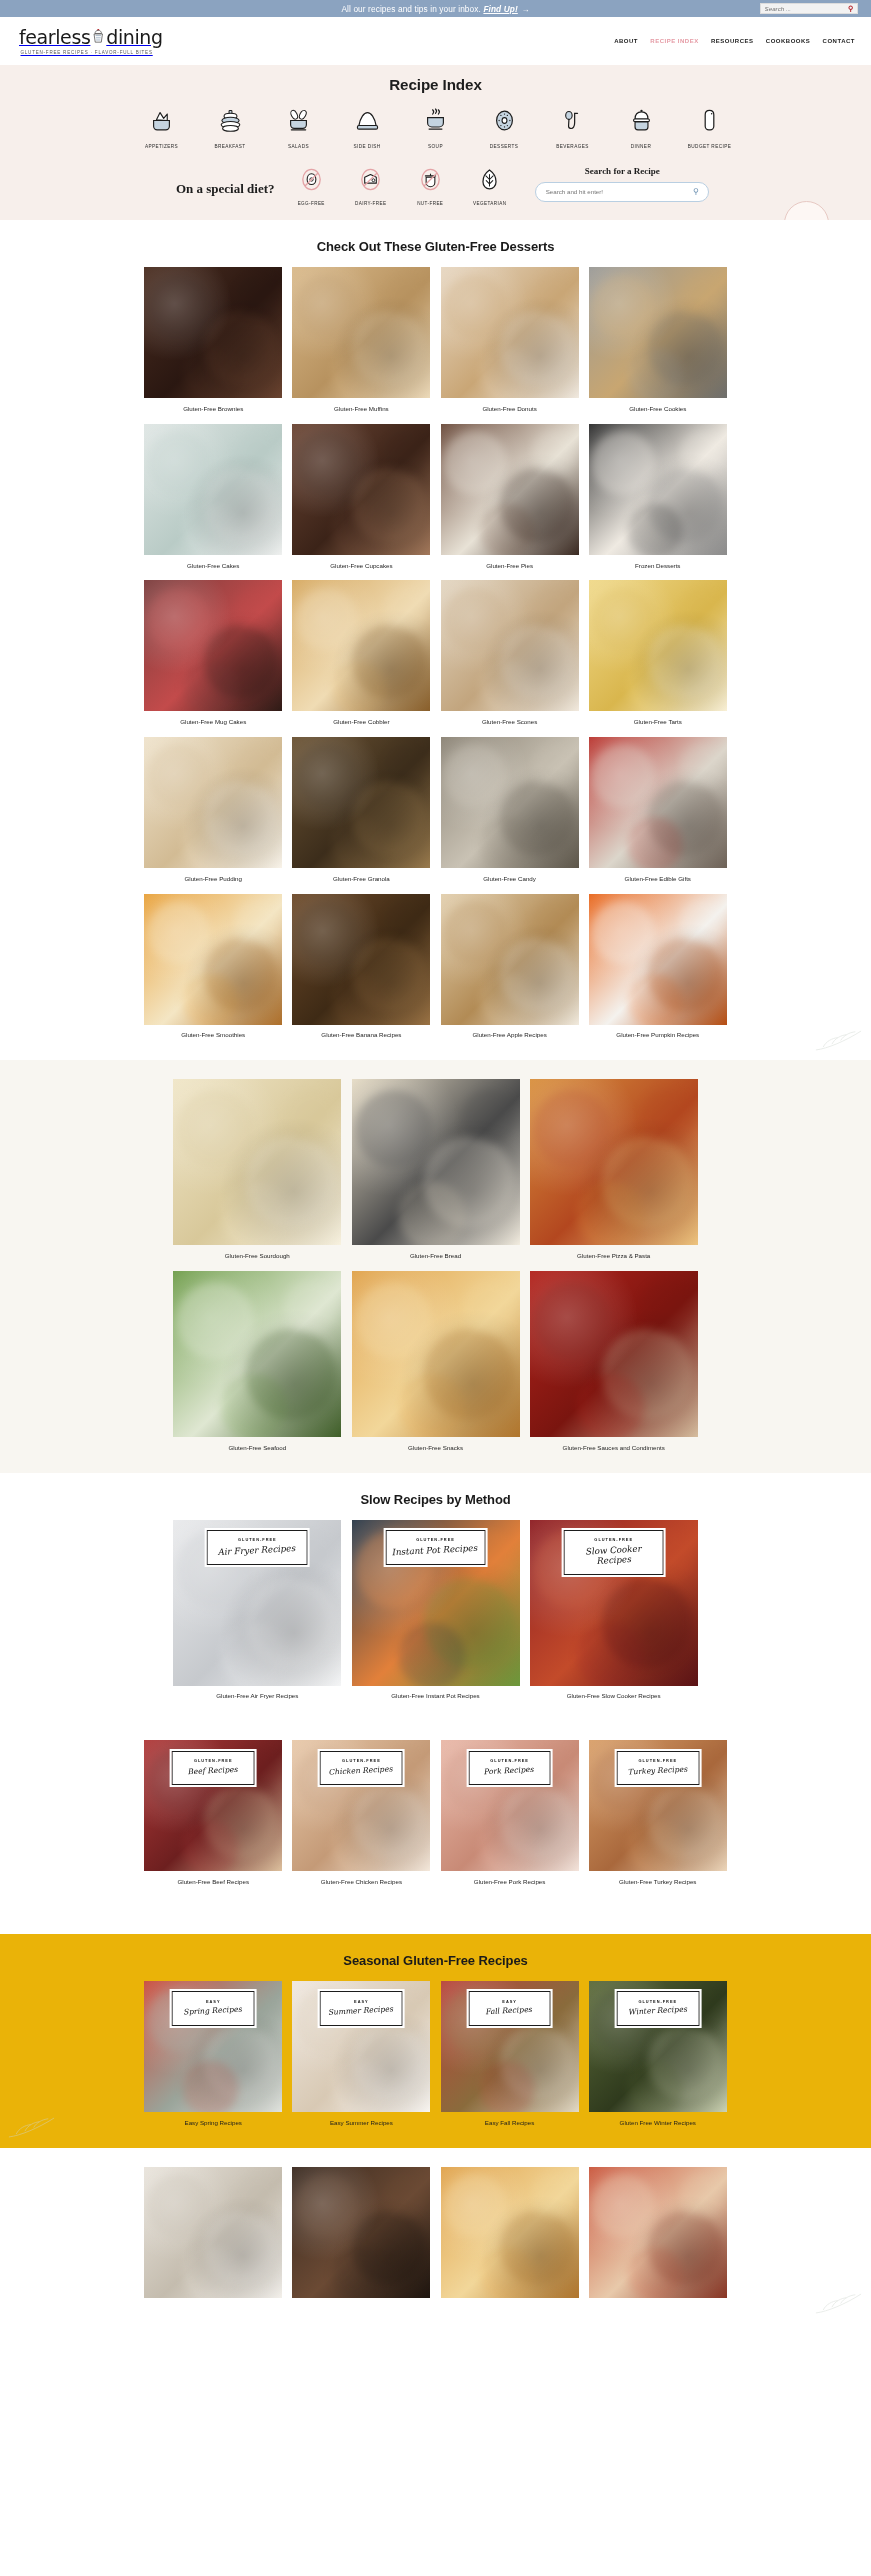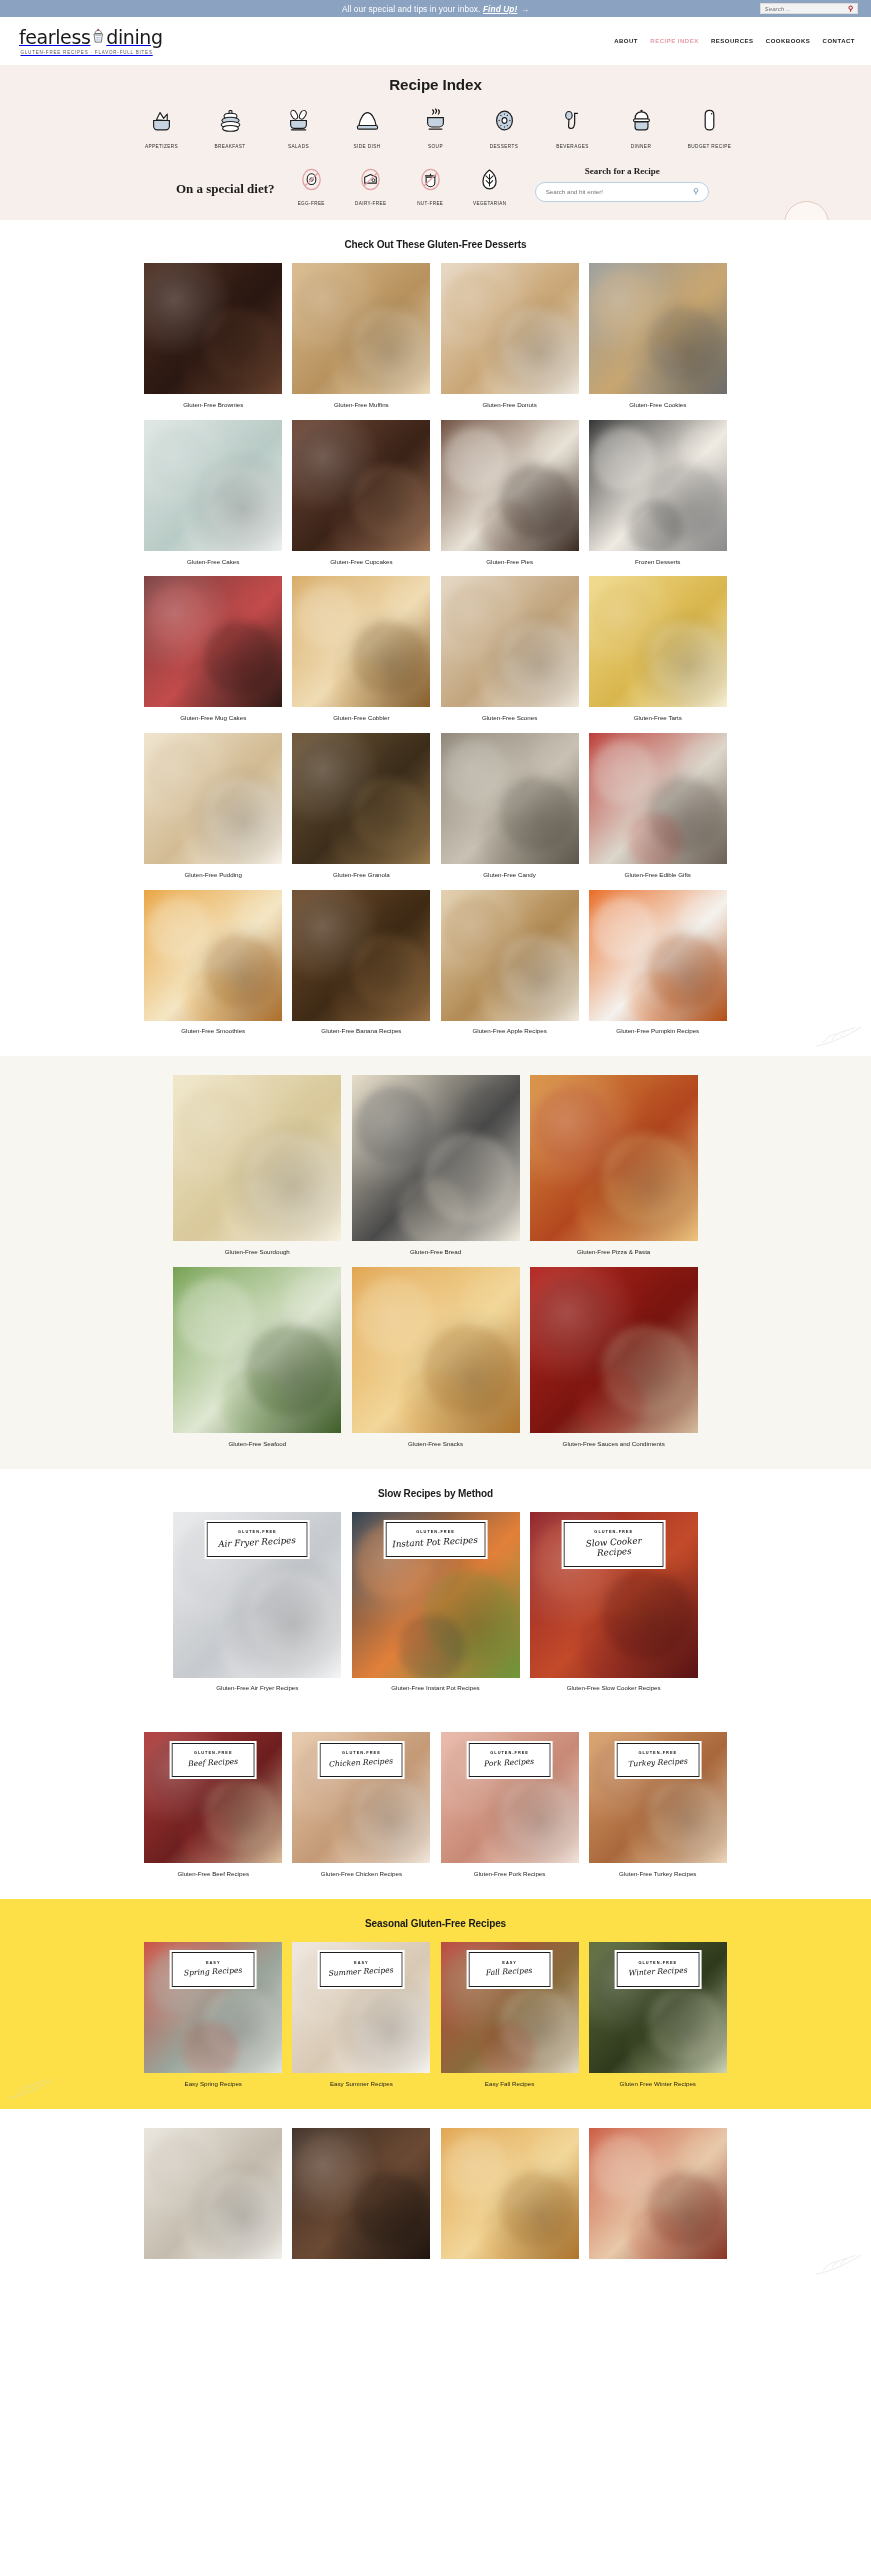--- a/index.html
+++ b/index.html
@@ -208,24 +208,24 @@
     font-size: 3.6px; color: #c49a92; text-align: center;
     font-family: "Liberation Serif", serif;
     font-style: italic;
     line-height: 1.2;
   }
 
   
   .section { padding: 19px 0 20.3px; position: relative; overflow: hidden; }
   .section.white { background: #ffffff; }
   .section.cream { background: #f8f6f1; }
-  .section.gray  { background: #fde047; }
+  .section.gray  { background: #eab308; margin-top: 27px; }
   .sec-title {
     text-align: center;
-    font-size: 10px;
+    font-size: 13px;
     font-weight: bold;
     color: #1a1a1a;
     letter-spacing: -0.1px;
     margin-bottom: 13px;
   }
   .grid {
     display: grid;
     justify-content: center;
     margin: 0 auto;
     column-gap: 10.2px;
@@ -296,21 +296,21 @@
   
   .leaf-orn { position: absolute; opacity: .5; }
 
   .footer-pad { height: 20.3px; }
 </style>
 </head>
 <body>
 
 <div class="announce">
   <div class="announce-text">
-    <span>All our special and tips in your inbox. </span><a href="#" class="signup">Find Up!</a><span class="announce-arrow">→</span>
+    <span>All our recipes and tips in your inbox. </span><a href="#" class="signup">Find Up!</a><span class="announce-arrow">→</span>
   </div>
   <div class="top-search">
     <input type="text" placeholder="Search ..." style="">
     <span class="mag">⚲</span>
   </div>
 </div>
 
 <div class="masthead">
   <a href="#" class="brand">
     <span class="brand-word">

